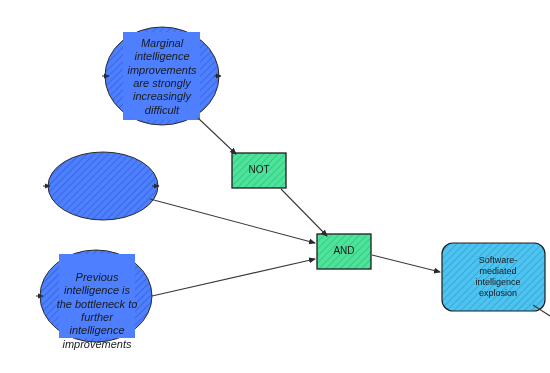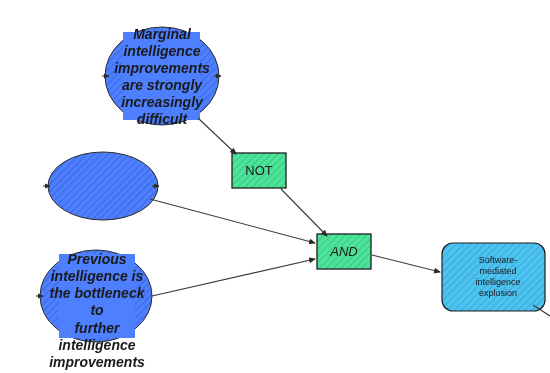--- a/index.html
+++ b/index.html
@@ -28,30 +28,30 @@
     align-items: center;
     justify-content: center;
     text-align: center;
     pointer-events: none;
     color: #1a1a1a;
     line-height: 1.22;
     white-space: pre-line;
   }
   .label-italic {
     font-style: italic;
-    font-weight: bold;
-    font-size: 14px;
+    font-weight: normal;
+    font-size: 11px;
   }
   .label-plain {
     font-style: normal;
     font-size: 9px;
   }
   .label-gate {
     font-style: normal;
-    font-size: 13px;
+    font-size: 10px;
   }
 </style>
 </head>
 <body>
 
 <div id="canvas">
 
   <svg id="diagram-svg" viewBox="0 0 550 373">
     <defs>
       <pattern id="hatch-blue" width="5" height="5" patternTransform="rotate(45)" patternUnits="userSpaceOnUse">
@@ -151,20 +151,20 @@
 
   <div class="node-label label-italic" style="left:42px; top:272px; width:110px; height:78px;">Previous
 intelligence is
 the bottleneck to
 further
 intelligence
 improvements</div>
 
   <div class="node-label label-gate" style="left:232px; top:153px; width:54px; height:35px;">NOT</div>
 
-  <div class="node-label label-gate" style="left:317px; top:234px; width:54px; height:35px;font-style:italic;">AND</div>
+  <div class="node-label label-gate" style="left:317px; top:234px; width:54px; height:35px;">AND</div>
 
   <div class="node-label label-plain" style="left:444px; top:246px; width:108px; height:62px;">Software-
 mediated
 intelligence
 explosion</div>
 
 </div>
 
 </body></html>

